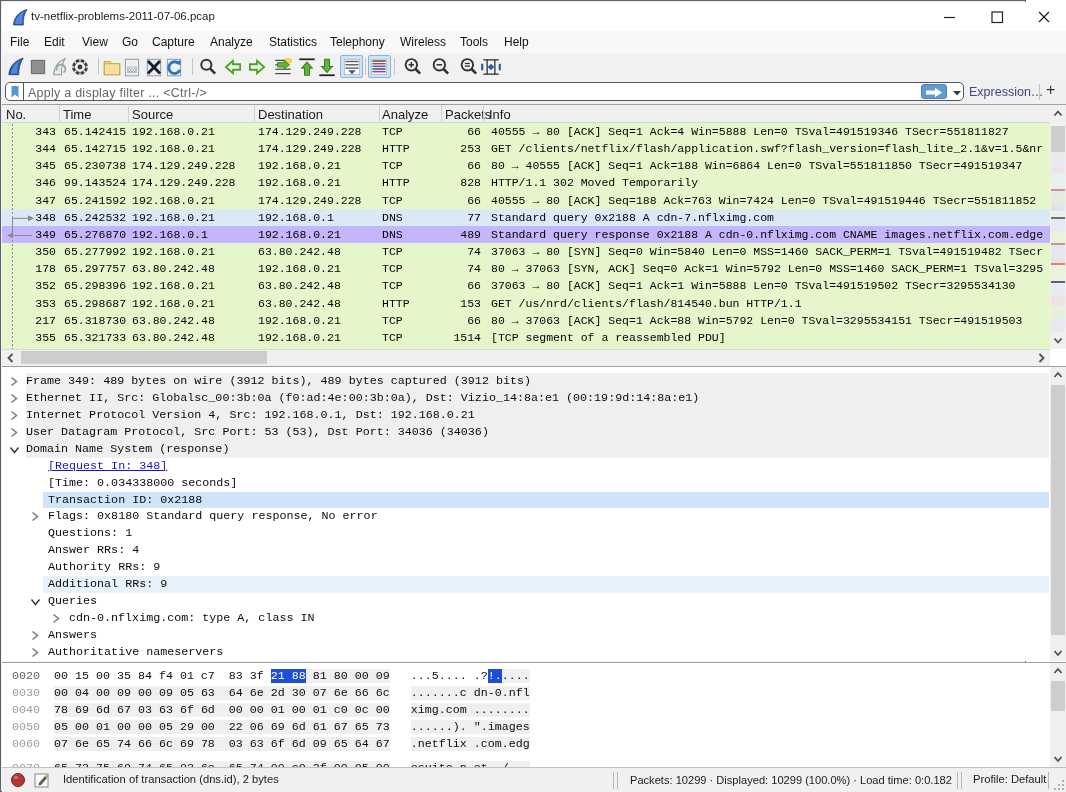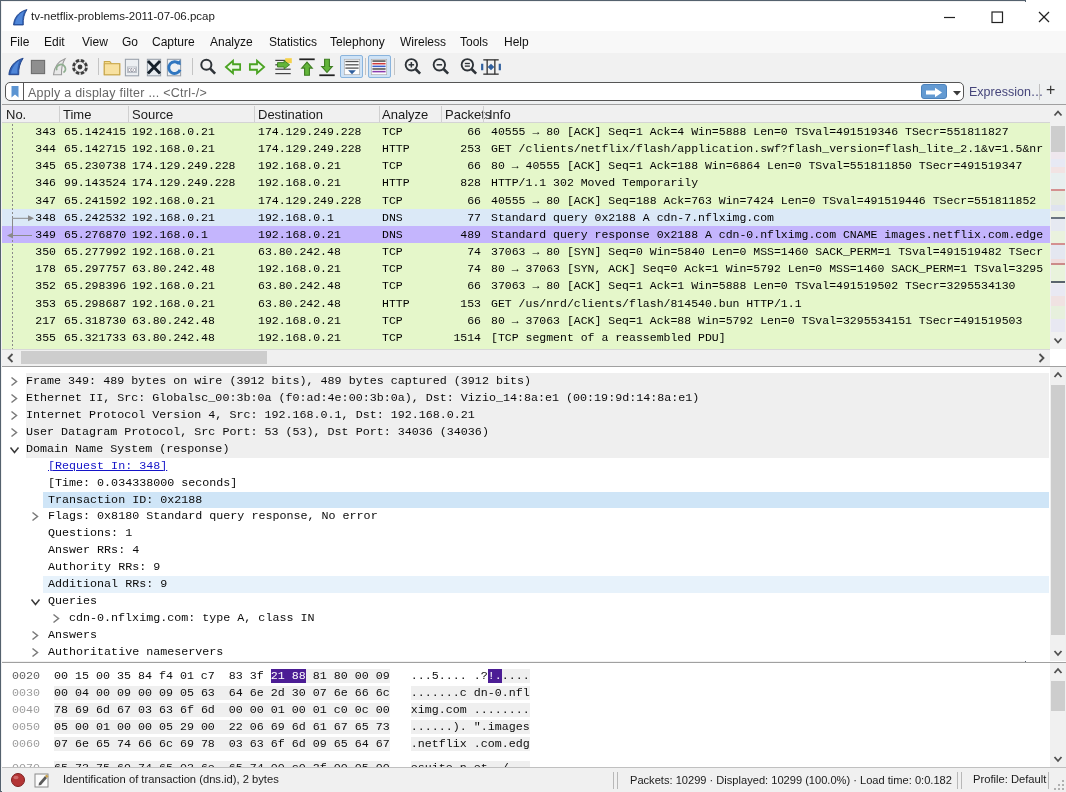--- a/index.html
+++ b/index.html
@@ -50,21 +50,21 @@
  font-size:11.7px;line-height:17px;white-space:pre;color:#0a0a0a}
 .dgray{background:#efefef}
 .dband1{background:#cfe5f7}
 .dband2{background:#e7f2fb}
 .dlink{color:#1414c8;text-decoration:underline}
 
 #hpane{position:absolute;left:1px;top:661px;width:1064px;height:105px;background:#fff;border-top:1px solid #a0a0a0}
 .hrow{position:absolute;left:10px;top:0;font-family:"Liberation Mono",monospace;
  font-size:11.67px;line-height:16.9px;white-space:pre;color:#0c0c0c}
 .hoff{color:#9c9c9c}.hoff0{color:#606060}
-.hsel{background:#4c1d95;color:#fff}
+.hsel{background:#1d4ed8;color:#fff}
 .hgray{background:#efefef}
 
 #statusbar{position:absolute;left:1px;top:766px;width:1064px;height:25px;background:#f0f0f0;
  border-top:1px solid #c0c0c0;font-size:11.2px;color:#1a1a1a}
 .ssep{position:absolute;top:4px;width:1px;height:17px;background:#b8b8b8}
 </style></head><body>
 <div class="win">
     <div id="titlebar">
       <svg class="abs" style="left:9px;top:6px" width="19" height="19" viewBox="0 0 19 19">
         <path d="M2.5,17 C3,10 7,4 16,1.5 C13,6 12,11 12.3,17 Z" fill="#2e5fb3" stroke="#1d3f85" stroke-width="0.8"></path>

